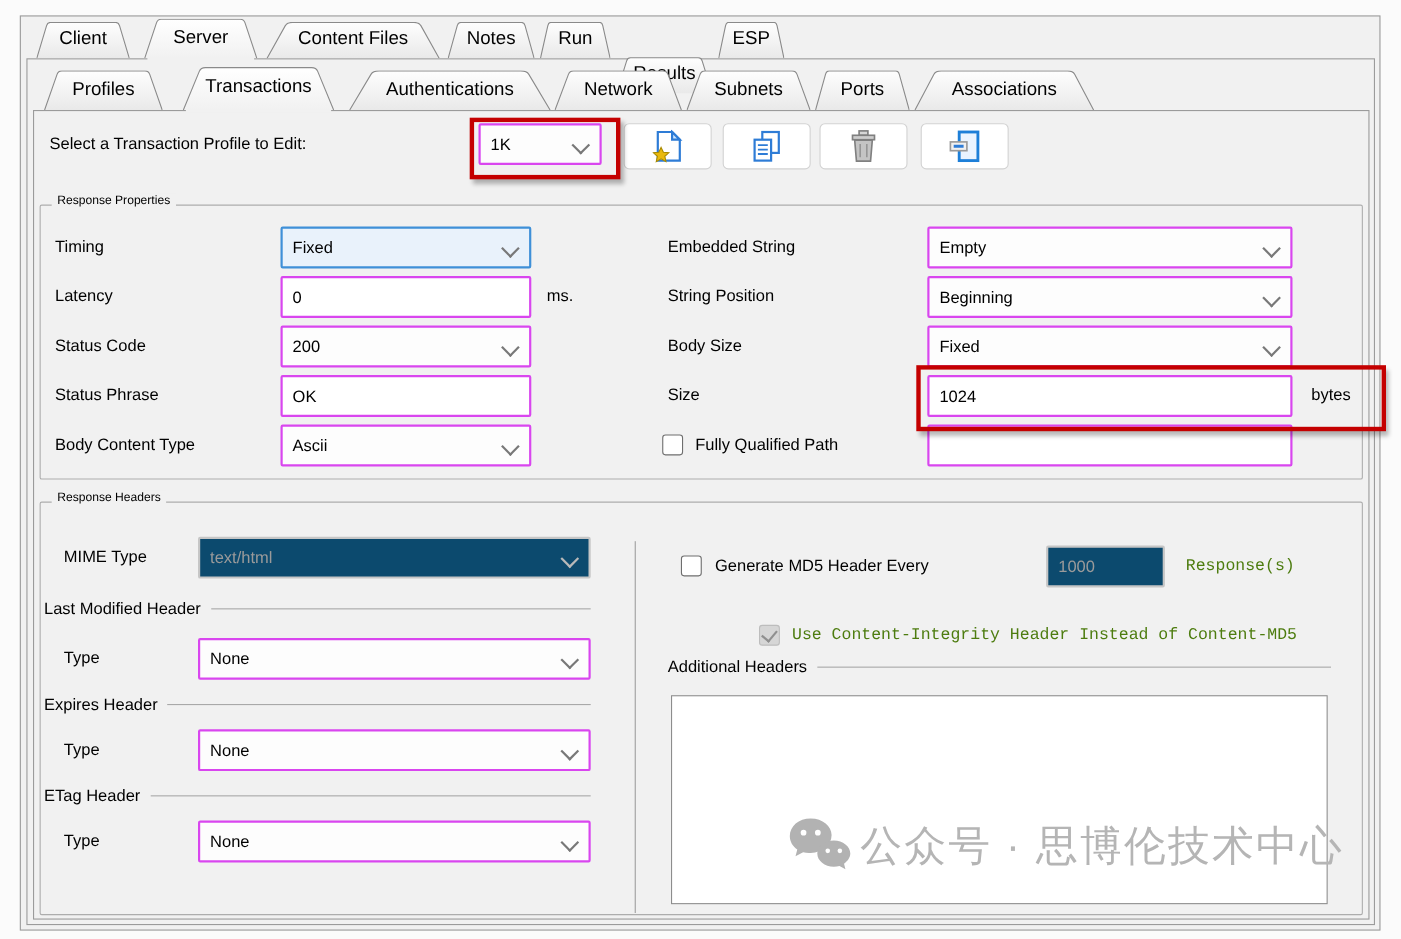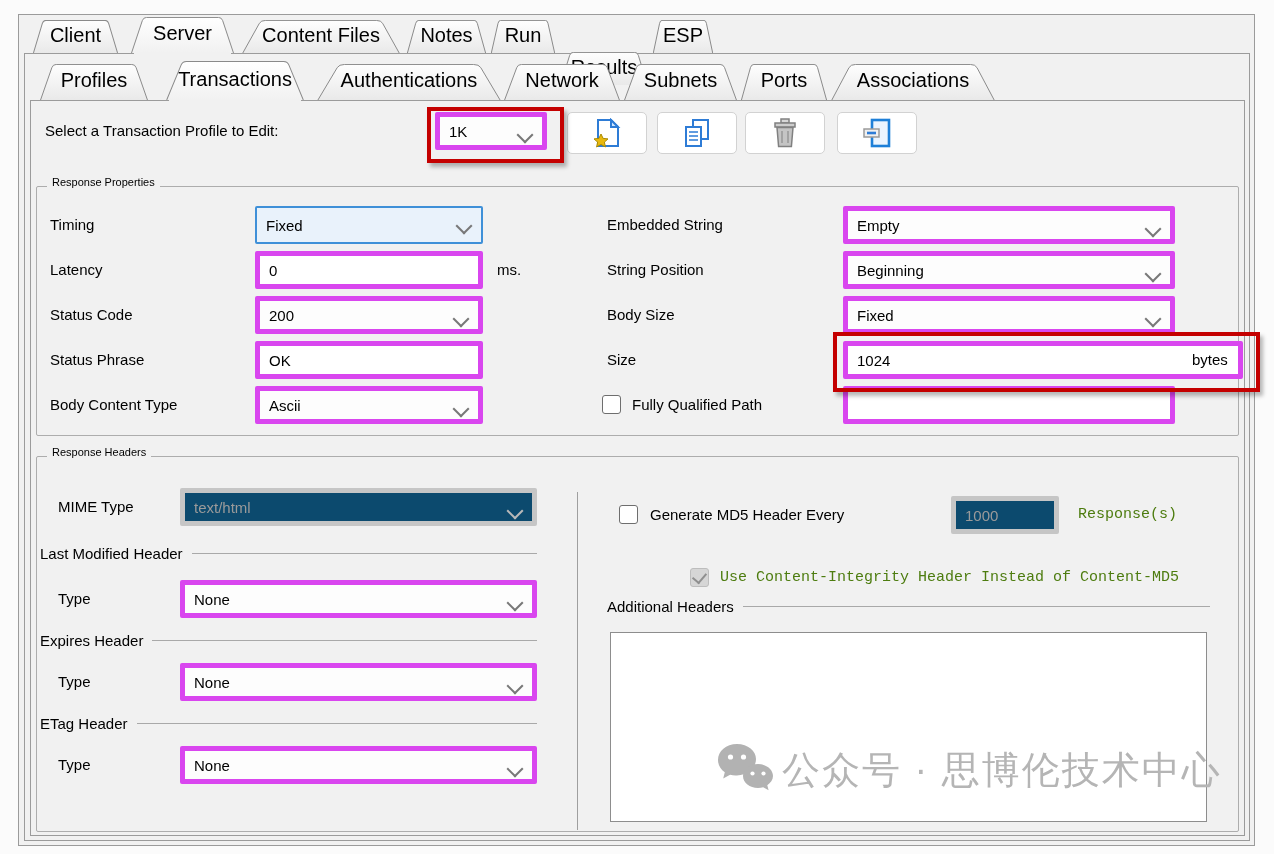--- a/index.html
+++ b/index.html
@@ -8,25 +8,25 @@
     background:#fbfbfb;
     font-family:"Liberation Sans","DejaVu Sans",sans-serif;
     font-size:15px;color:#000;
   }
   .abs{position:absolute;box-sizing:border-box;}
   .panel{position:absolute;box-sizing:border-box;border:1px solid #9b9b9b;background:#f1f1f1;}
   
   .tab{position:absolute;z-index:5;}
   .tab svg{position:absolute;left:0;top:0;width:100%;height:100%;}
   .tab .tlabel{position:absolute;inset:0;display:flex;align-items:center;justify-content:center;
-    padding-bottom:3px;font-size:20px;color:#000;white-space:nowrap;}
+    padding-bottom:3px;font-size:17px;color:#000;white-space:nowrap;}
   .cover{position:absolute;background:#f1f1f1;z-index:6;}
   
   .lbl{position:absolute;height:38px;line-height:38px;white-space:nowrap;color:#000;z-index:3;}
-  .field{position:absolute;height:38px;background:#fff;border:5px solid #d946ef;border-radius:2px;
+  .field{position:absolute;height:38px;background:#fff;border:2px solid #d946ef;border-radius:2px;
     display:flex;align-items:center;padding:0 26px 0 9px;box-sizing:border-box;z-index:3;}
   .field.dd{background:#fdfdfd;}
   .field.inp{padding-right:9px;}
   .field.focus{border:2px solid #3f90d8;background:#e9f2fb;}
   .field.disabled{background:#0c4a6e;color:#9a9a9a;border-color:#c6c6c6;}
   .chev{width:10px;height:10px;border-right:2px solid #787878;border-bottom:2px solid #787878;
     transform:rotate(45deg);position:absolute;right:11px;top:12px;}
   .disabled .chev{border-color:#b9b9b9;}
   .unit{position:absolute;height:38px;line-height:38px;color:#000;z-index:3;}
   
@@ -237,21 +237,21 @@
 <div class="field dd" style="left:843px;top:251px;width:332px;">
   <span>Beginning</span>
   <span class="chev"></span>
 </div>
 <div class="lbl" style="left:607px;top:296px;">Body Size</div>
 <div class="field dd" style="left:843px;top:296px;width:332px;">
   <span>Fixed</span>
   <span class="chev"></span>
 </div>
 <div class="lbl" style="left:607px;top:341px;">Size</div>
-<div class="field inp" style="left:843px;top:341px;width:400px;">
+<div class="field inp" style="left:843px;top:341px;width:332px;">
   <span>1024</span>
 </div>
 <div class="unit" style="left:1192px;top:341px;">bytes</div>
 <div class="redbox" style="left:833px;top:332px;width:419px;height:52px;"></div>
 
 <div class="cb" style="left:602px;top:395px;"></div>
 <div class="cblbl" style="left:632px;top:394px;">Fully Qualified Path</div>
 <div class="field inp" style="left:843px;top:386px;width:332px;">
   <span></span>
 </div>

